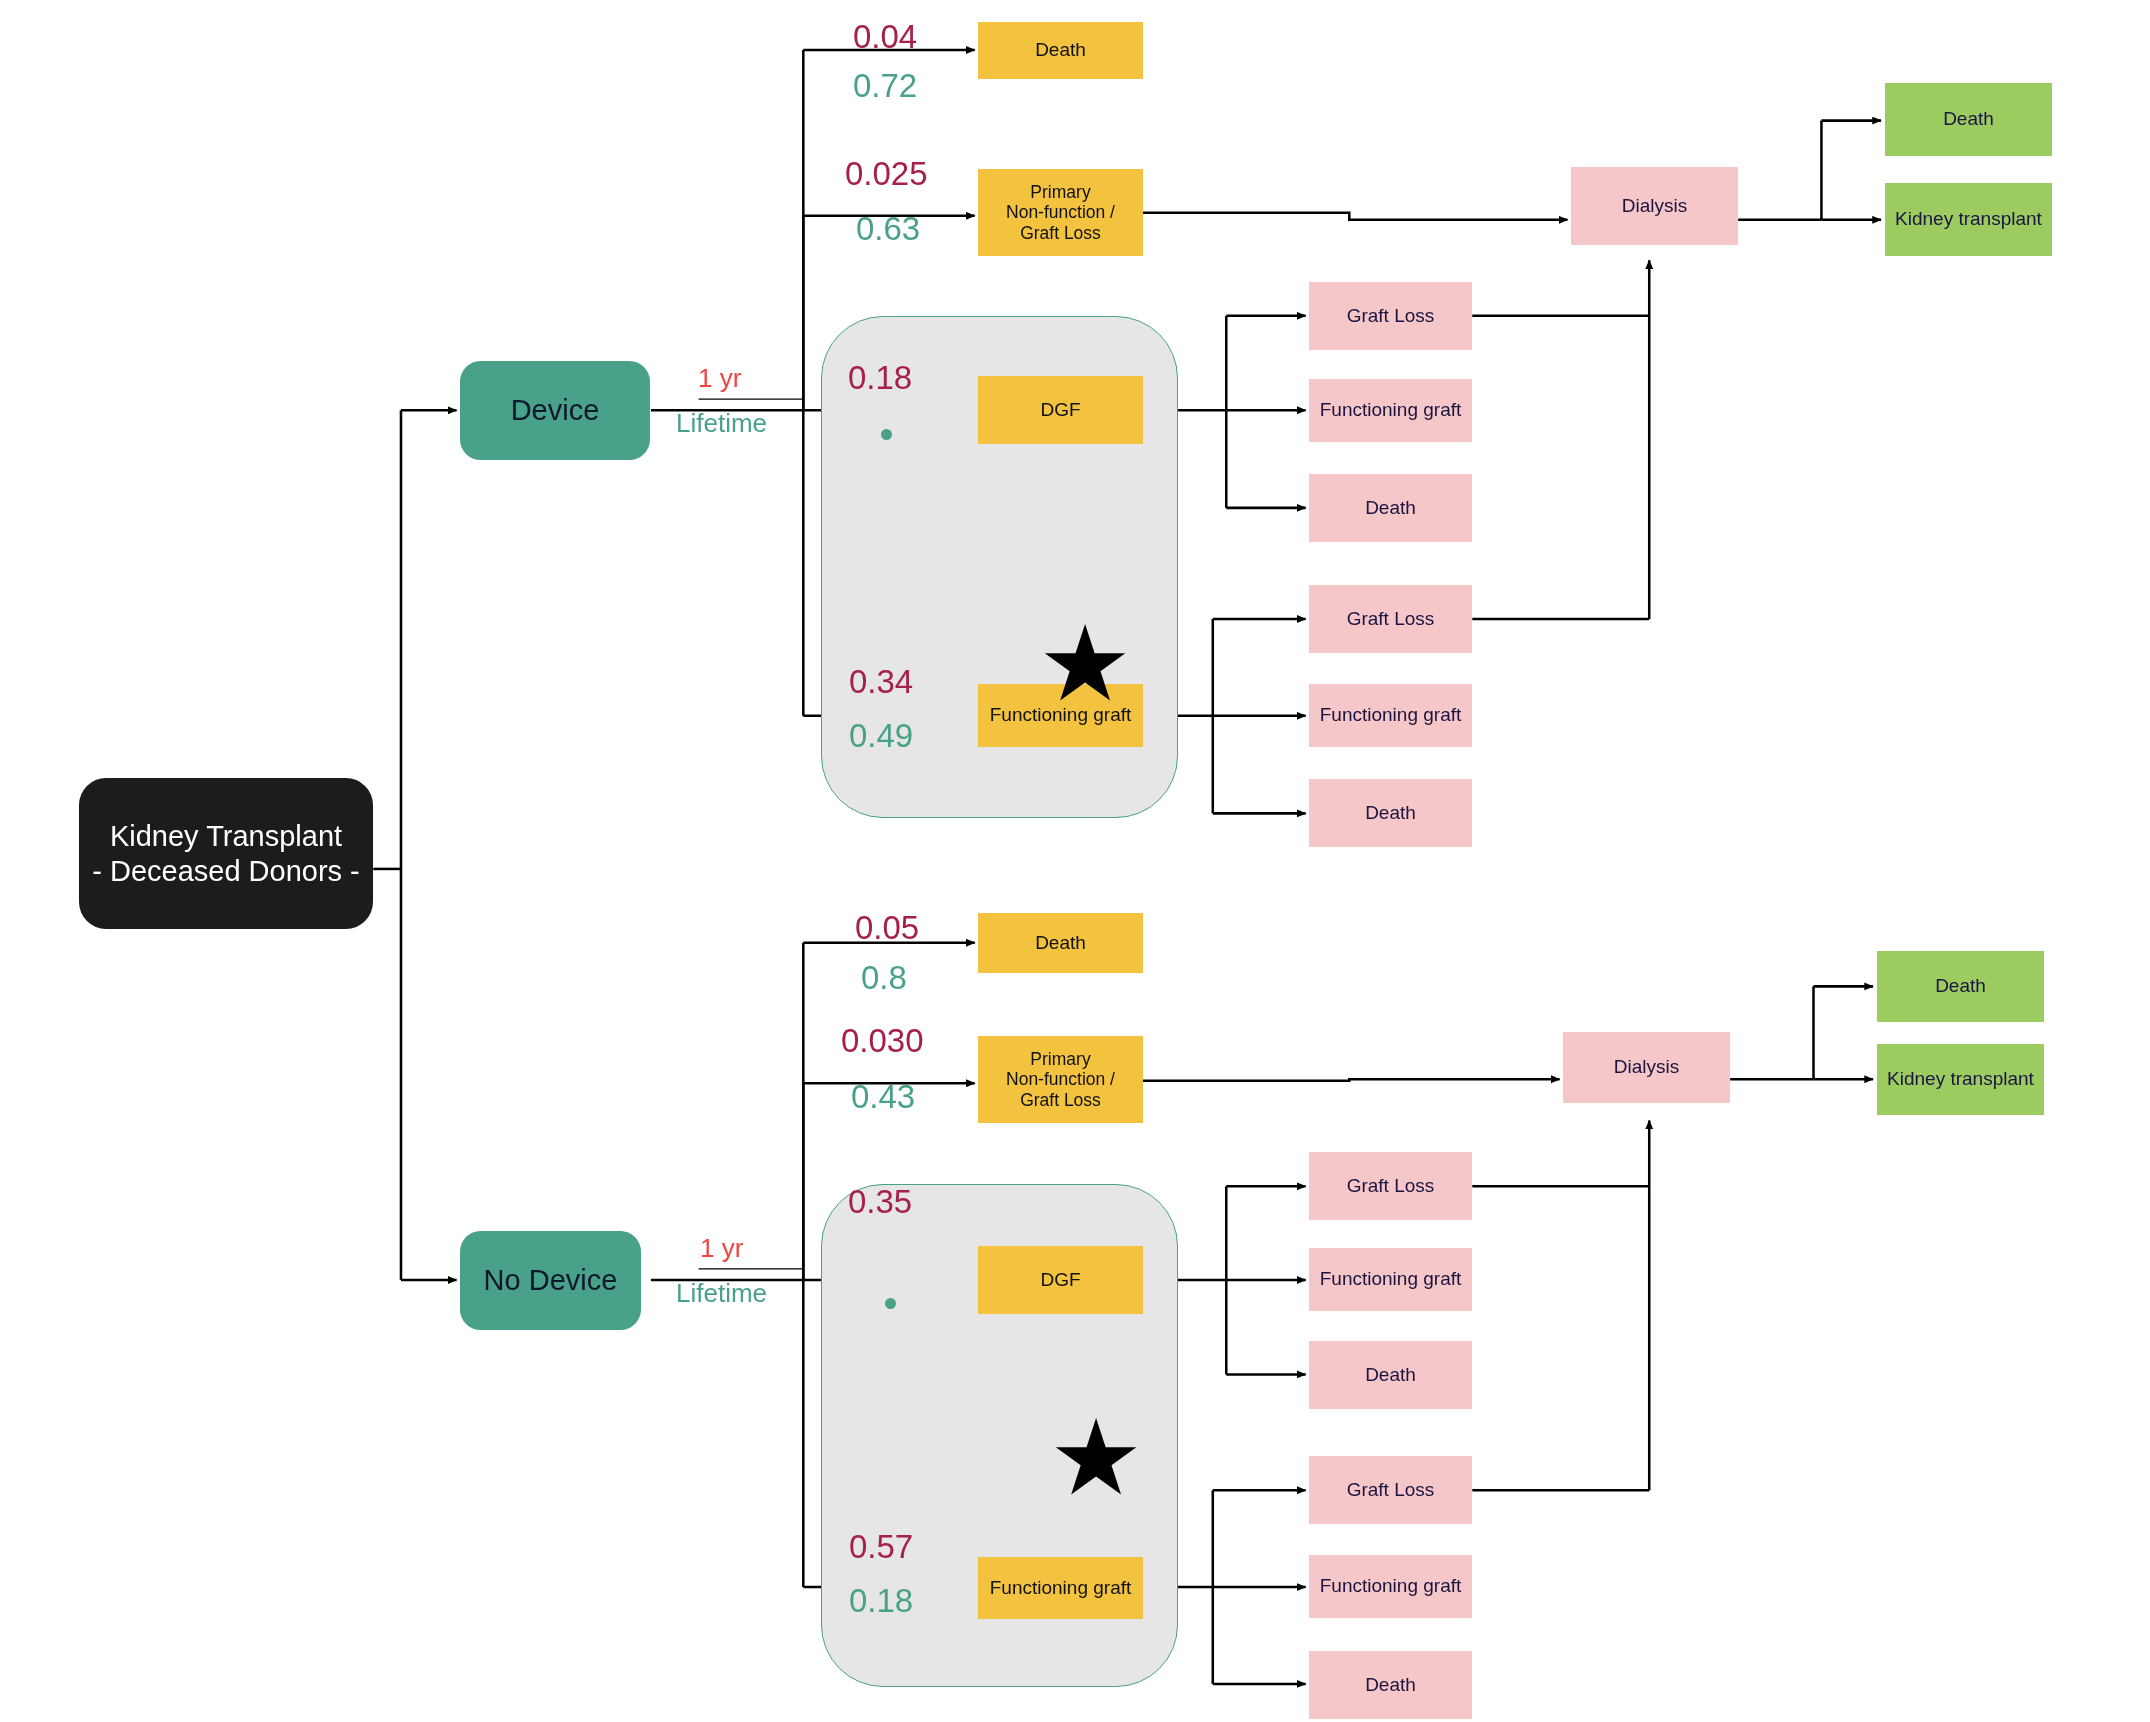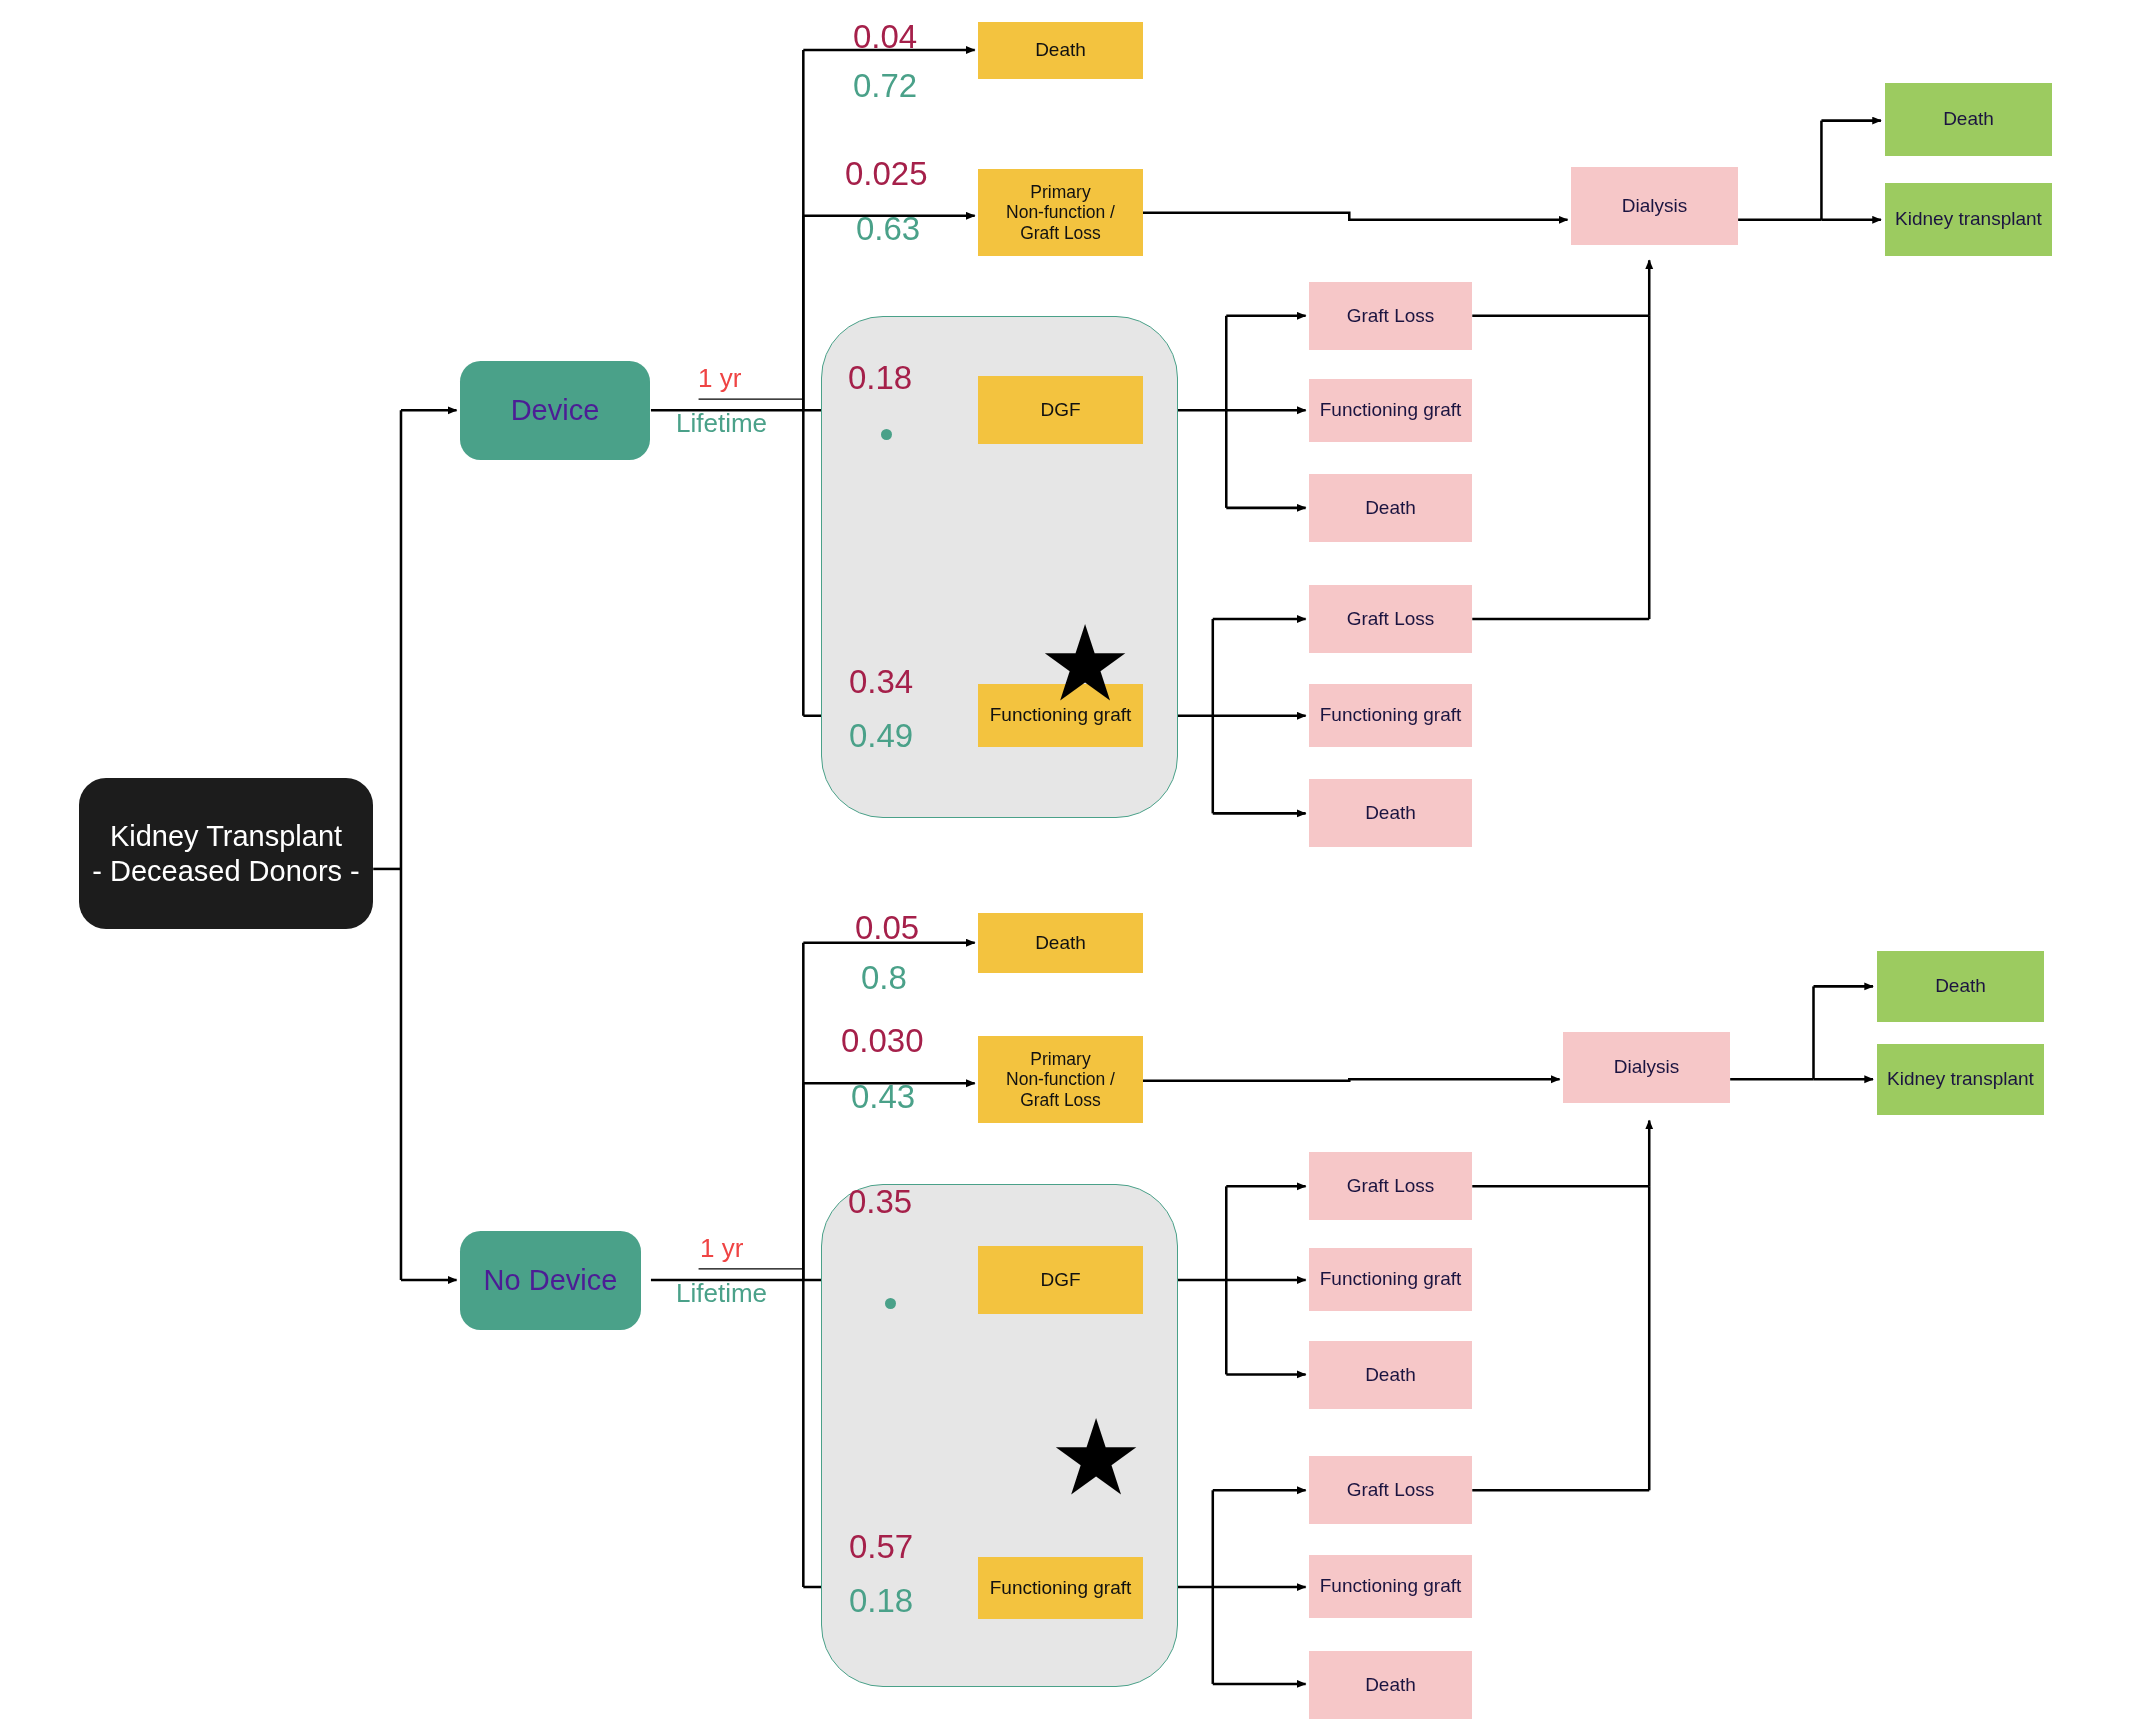--- a/index.html
+++ b/index.html
@@ -31,21 +31,21 @@
     line-height: 1.18;
   }
   .node-root {
     background: #1c1c1c;
     color: #ffffff;
     border-radius: 27px;
     font-size: 29px;
   }
   .node-decision {
     background: #4aa189;
-    color: #4c1d95;
+    color: #0f172a;
     border-radius: 20.6px;
     font-size: 29px;
   }
   .node-yellow {
     background: #f3c33f;
     color: #111111;
     font-size: 19px;
   }
   .node-yellow.small { font-size: 17.5px; }
   .node-pink {

